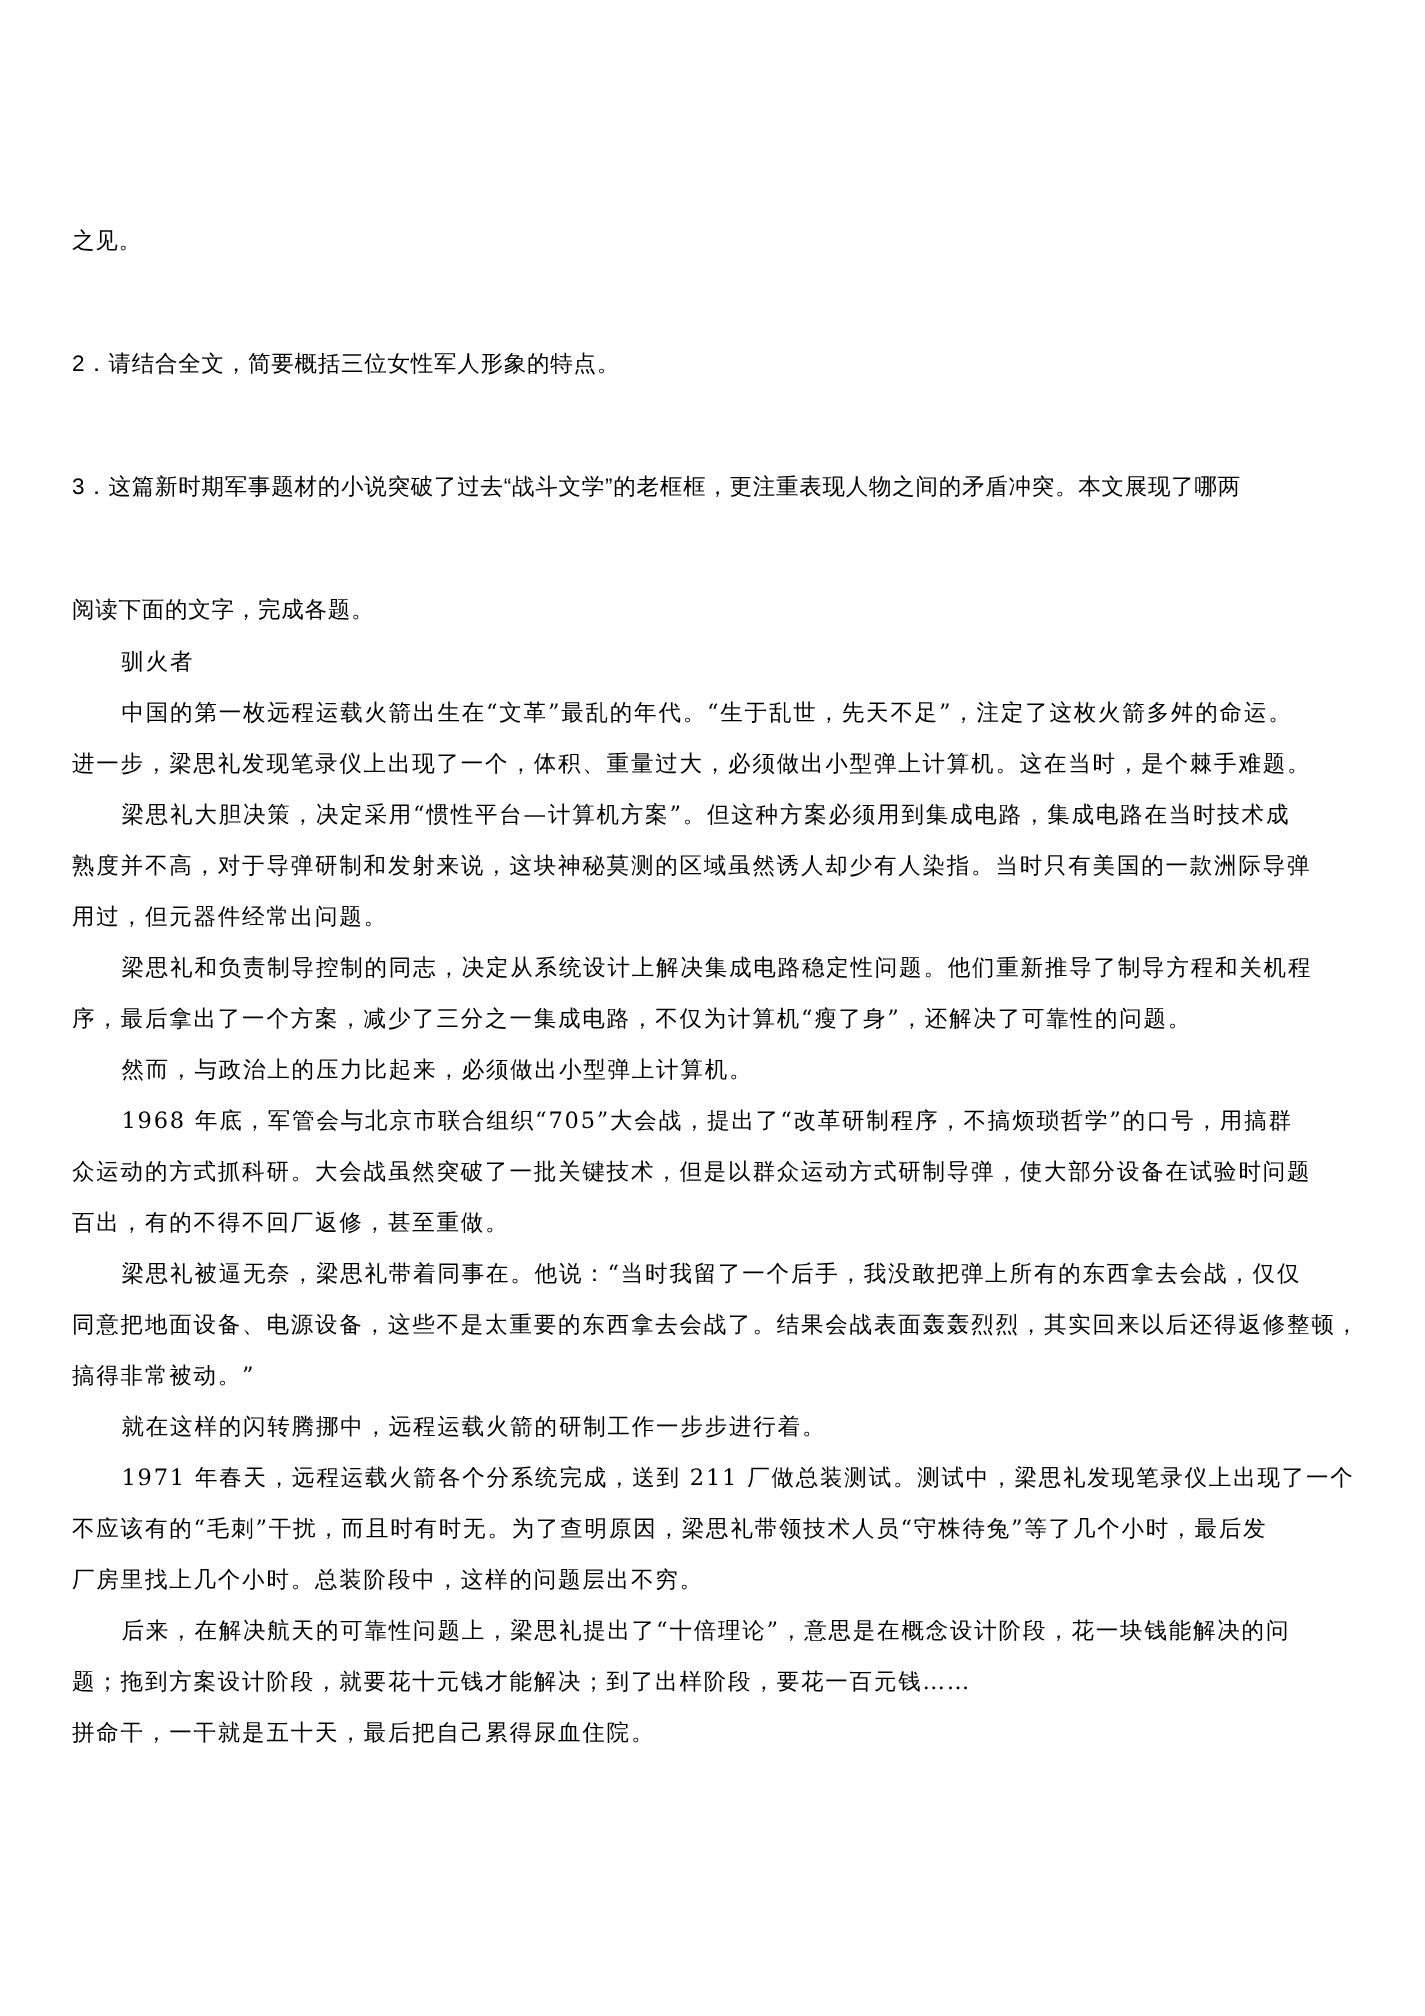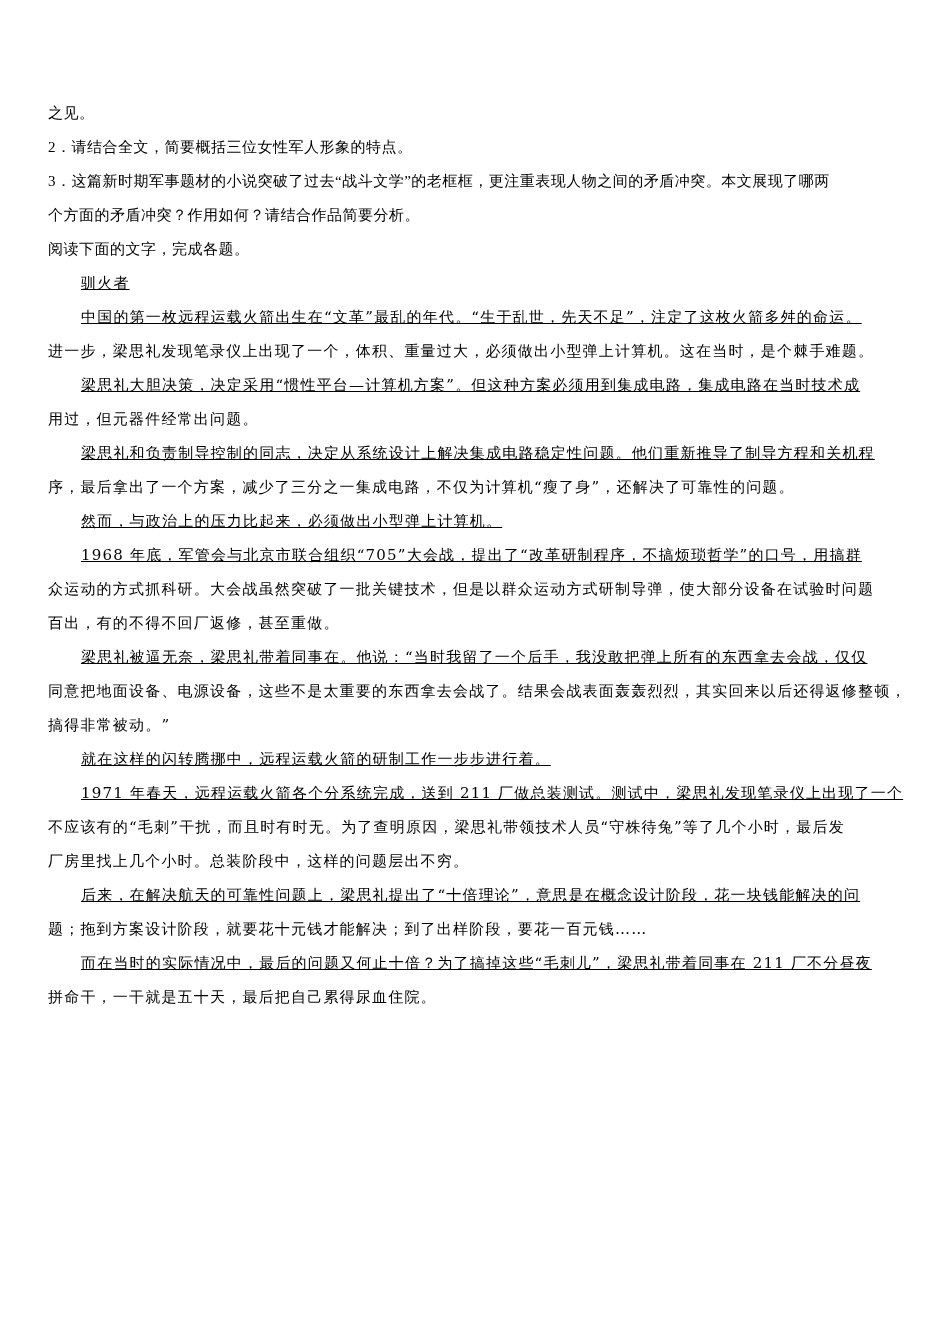--- a/index.html
+++ b/index.html
@@ -22,57 +22,57 @@
     width: 854px;
   }
   .line {
     font-size: 15px;
     line-height: 34px;
     height: 34px;
     white-space: nowrap;
     letter-spacing: 1.2px;
   }
   .q {
-    font-family: Liberation Serif, serif;
+    font-family: Liberation Sans, sans-serif;
     letter-spacing: 0.5px;
+    margin-top: 48px;
   }
   .indent {
     padding-left: 33px;
-    text-decoration: underline;
   }
 </style>
 </head>
 <body>
 
 <div class="page">
 
   <div class="line q">之见。</div>
 
   <div>
     <div class="line q"><span>2．</span><span>请结合全文，简要概括三位女性军人形象的特点。</span></div>
   </div>
 
   <div>
     <div class="line q"><span>3．</span><span>这篇新时期军事题材的小说突破了过去“战斗文学”的老框框，更注重表现人物之间的矛盾冲突。本文展现了哪两</span></div>
-    <div class="line q">个方面的矛盾冲突？作用如何？请结合作品简要分析。</div>
   </div>
 
   <div class="line q">阅读下面的文字，完成各题。</div>
 
   <div class="line indent">驯火者</div>
 
   <div id="article-body">
       <div>
         <div class="line indent">中国的第一枚远程运载火箭出生在“文革”最乱的年代。“生于乱世，先天不足”，注定了这枚火箭多舛的命运。</div>
       </div>
       <div>
         <div class="line">进一步，梁思礼发现笔录仪上出现了一个，体积、重量过大，必须做出小型弹上计算机。这在当时，是个棘手难题。</div>
       </div>
       <div>
         <div class="line indent">梁思礼大胆决策，决定采用“惯性平台—计算机方案”。但这种方案必须用到集成电路，集成电路在当时技术成</div>
+        <div class="line">熟度并不高，对于导弹研制和发射来说，这块神秘莫测的区域虽然诱人却少有人染指。当时只有美国的一款洲际导弹</div>
         <div class="line">用过，但元器件经常出问题。</div>
       </div>
       <div>
         <div class="line indent">梁思礼和负责制导控制的同志，决定从系统设计上解决集成电路稳定性问题。他们重新推导了制导方程和关机程</div>
         <div class="line">序，最后拿出了一个方案，减少了三分之一集成电路，不仅为计算机“瘦了身”，还解决了可靠性的问题。</div>
       </div>
       <div>
         <div class="line indent">然而，与政治上的压力比起来，必须做出小型弹上计算机。</div>
       </div>
       <div>
@@ -91,18 +91,17 @@
       <div>
         <div class="line indent">1971 年春天，远程运载火箭各个分系统完成，送到 211 厂做总装测试。测试中，梁思礼发现笔录仪上出现了一个</div>
         <div class="line">不应该有的“毛刺”干扰，而且时有时无。为了查明原因，梁思礼带领技术人员“守株待兔”等了几个小时，最后发</div>
         <div class="line">厂房里找上几个小时。总装阶段中，这样的问题层出不穷。</div>
       </div>
       <div>
         <div class="line indent">后来，在解决航天的可靠性问题上，梁思礼提出了“十倍理论”，意思是在概念设计阶段，花一块钱能解决的问</div>
         <div class="line">题；拖到方案设计阶段，就要花十元钱才能解决；到了出样阶段，要花一百元钱……</div>
       </div>
       <div>
-        <div class="line indent">而在当时的实际情况中，最后的问题又何止十倍？为了搞掉这些“毛刺儿”，梁思礼带着同事在 211 厂不分昼夜</div>
         <div class="line">拼命干，一干就是五十天，最后把自己累得尿血住院。</div>
       </div>
     </div>
 
 </div>
 
 </body></html>

